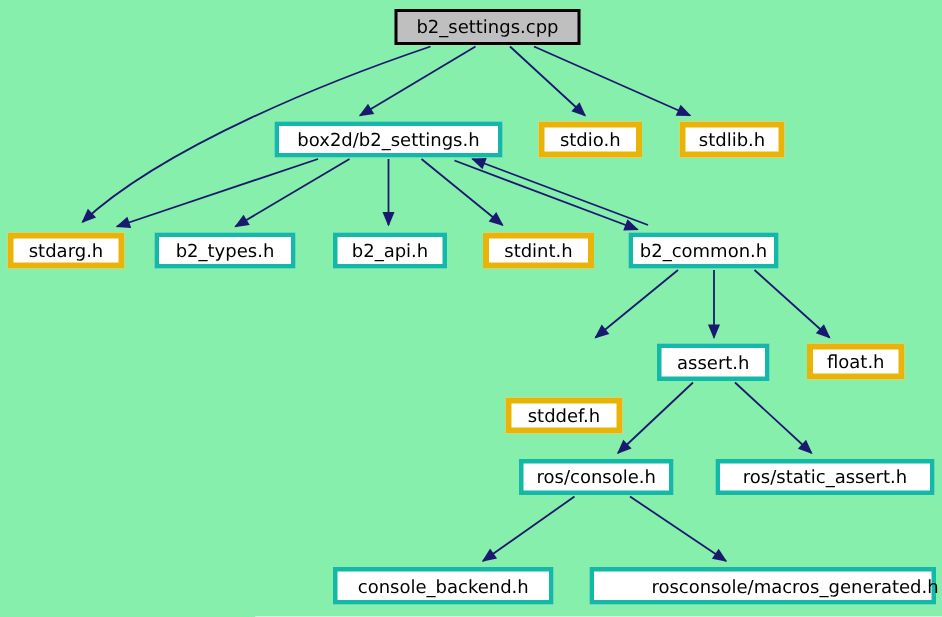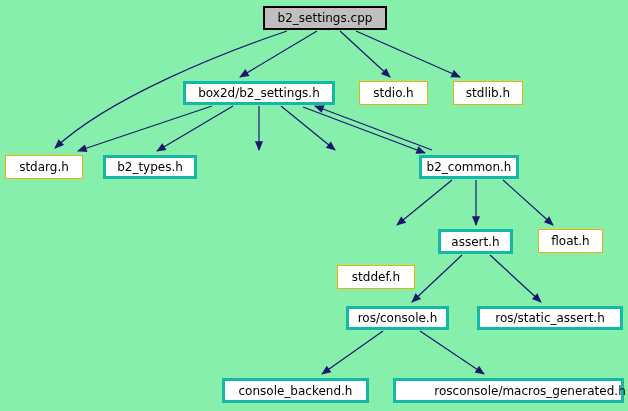--- a/index.html
+++ b/index.html
@@ -21,21 +21,21 @@
     text-align:center;
     display:flex;align-items:center;justify-content:center;
     white-space:nowrap;
     cursor:pointer;
   }
   .node.main{
     background:#bfbfbf;
     border:2px solid #000000;
   }
   .node.system{
-    border:1px solid #eab308;
+    border:4px solid #eab308;
   }
   
   #n0 {left:263px;top:6px;  width:124px;height:24px;}
   #n1 {left:183px;top:81px; width:152px;height:24px;}
   #n2 {left:359px;top:81px; width:69px; height:24px;}
   #n3 {left:453px;top:81px; width:70px; height:24px;}
   #n4 {left:5px;  top:155px;width:78px; height:24px;}
   #n5 {left:103px;top:155px;width:94px; height:24px;}
   #n6 {left:222px;top:155px;width:76px; height:24px;}
   #n7 {left:322px;top:155px;width:74px; height:24px;}
@@ -79,20 +79,22 @@
       <path d="M420,331 L484,374" marker-end="url(#arrow)"></path>
     </g>
   </svg>
 
   <div id="n0" class="node main">b2_settings.cpp</div>
   <div id="n1" class="node">box2d/b2_settings.h</div>
   <div id="n2" class="node system">stdio.h</div>
   <div id="n3" class="node system">stdlib.h</div>
   <div id="n4" class="node system">stdarg.h</div>
   <div id="n5" class="node">b2_types.h</div>
+  <div id="n6" class="node">b2_api.h</div>
+  <div id="n7" class="node system">stdint.h</div>
   <div id="n8" class="node">b2_common.h</div>
   <div id="n9" class="node system">stddef.h</div>
   <div id="n10" class="node">assert.h</div>
   <div id="n11" class="node system">float.h</div>
   <div id="n12" class="node">ros/console.h</div>
   <div id="n13" class="node">ros/static_assert.h</div>
   <div id="n14" class="node">console_backend.h</div>
   <div id="n15" class="node">rosconsole/macros_generated.h</div>
 
 </div>

